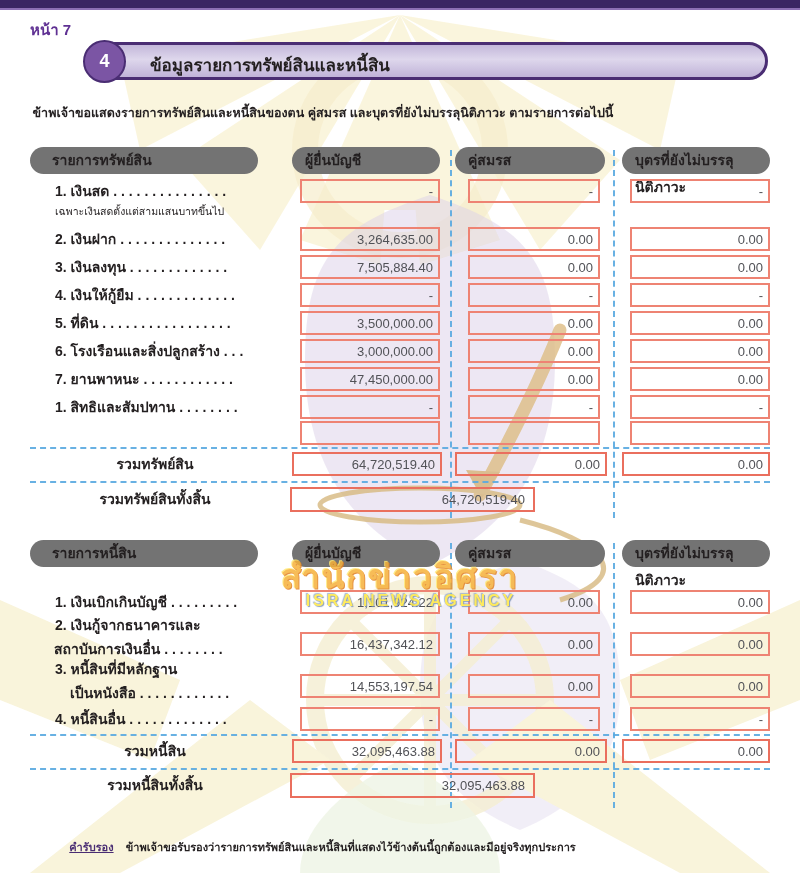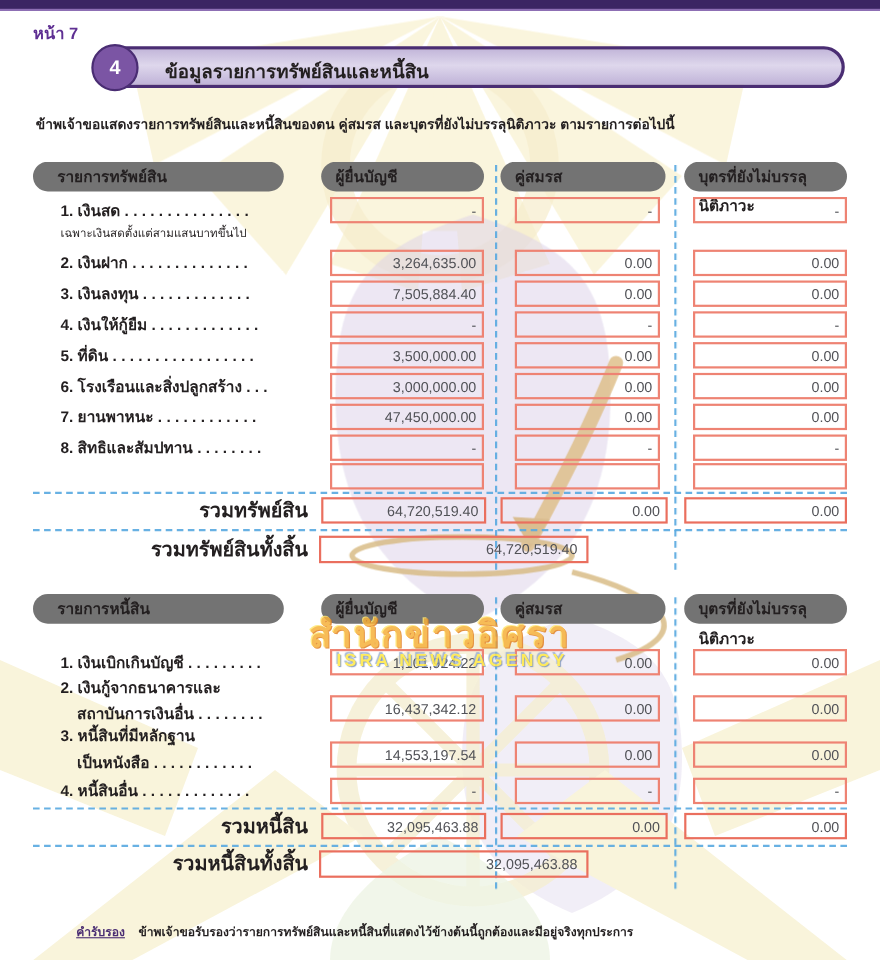--- a/index.html
+++ b/index.html
@@ -45,21 +45,21 @@
   .box { position:absolute; top:0; height:24px; border:2px solid #ee8373; background:transparent;
     font-size:13px; color:#515257; text-align:right; line-height:21px; padding-right:5px;
     font-weight:400; overflow:hidden; white-space:nowrap; }
   .b1 { left:270px; width:140px; }
   .b2 { left:438px; width:132px; }
   .b3 { left:600px; width:140px; }
   .trow .box { border-color:#ea6f5e; }
   .trow .b1 { left:262px; width:150px; }
   .trow .b2 { left:425px; width:152px; }
   .trow .b3 { left:592px; width:148px; }
-  .tlabel { position:absolute; left:0; top:0; width:250px; text-align:right; font-size:18px;
+  .tlabel { position:absolute; left:0; top:0; width:250px; text-align:center; font-size:14px;
     font-weight:700; color:#231f20; line-height:24px; }
   .gbox { position:absolute; left:260px; top:0; width:245px; height:25px; border:2px solid #ea6f5e;
     font-size:13px; color:#515257; text-align:right; line-height:22px; padding-right:8px; }
 
   
   .cert { position:absolute; left:0; top:838px; width:645px; text-align:center; font-size:11px; }
   .cert .chead { font-weight:700; color:#4a2d73; text-decoration:underline; }
   .cert .cbody { font-weight:700; color:#231f20; }
 
   
@@ -187,21 +187,21 @@
     </div>
 
     <div class="row" style="top:367px;">
       <div class="lbl">7. ยานพาหนะ . . . . . . . . . . . .</div>
       <div class="box b1">47,450,000.00</div>
       <div class="box b2">0.00</div>
       <div class="box b3">0.00</div>
     </div>
 
     <div class="row" style="top:395px;">
-      <div class="lbl">8. สิทธิและสัมปทาน . . . . . . . .</div>
+      <div class="lbl">1. สิทธิและสัมปทาน . . . . . . . .</div>
       <div class="box b1">-</div>
       <div class="box b2">-</div>
       <div class="box b3">-</div>
     </div>
 
     <div class="row" style="top:421px;">
       <div class="box b1"></div>
       <div class="box b2"></div>
       <div class="box b3"></div>
     </div>
@@ -239,21 +239,21 @@
     <div class="vdash" style="left:613px; top:543px; height:265px;"></div>
 
     <div class="row" style="top:590px;">
       <div class="lbl">1. เงินเบิกเกินบัญชี . . . . . . . . .</div>
       <div class="box b1">1,101,924.22</div>
       <div class="box b2">0.00</div>
       <div class="box b3">0.00</div>
     </div>
 
     <div class="mlbl" style="left:55px; top:614px;">2. เงินกู้จากธนาคารและ</div>
-    <div class="mlbl" style="left:70px; top:638px;text-align:center;">สถาบันการเงินอื่น . . . . . . . .</div>
+    <div class="mlbl" style="left:54px; top:638px;text-align:center;">สถาบันการเงินอื่น . . . . . . . .</div>
     <div class="row" style="top:632px;">
       <div class="box b1">16,437,342.12</div>
       <div class="box b2">0.00</div>
       <div class="box b3">0.00</div>
     </div>
 
     <div class="mlbl" style="left:55px; top:658px;">3. หนี้สินที่มีหลักฐาน</div>
     <div class="mlbl" style="left:70px; top:682px;">เป็นหนังสือ . . . . . . . . . . . .</div>
     <div class="row" style="top:674px;">
       <div class="box b1">14,553,197.54</div>

